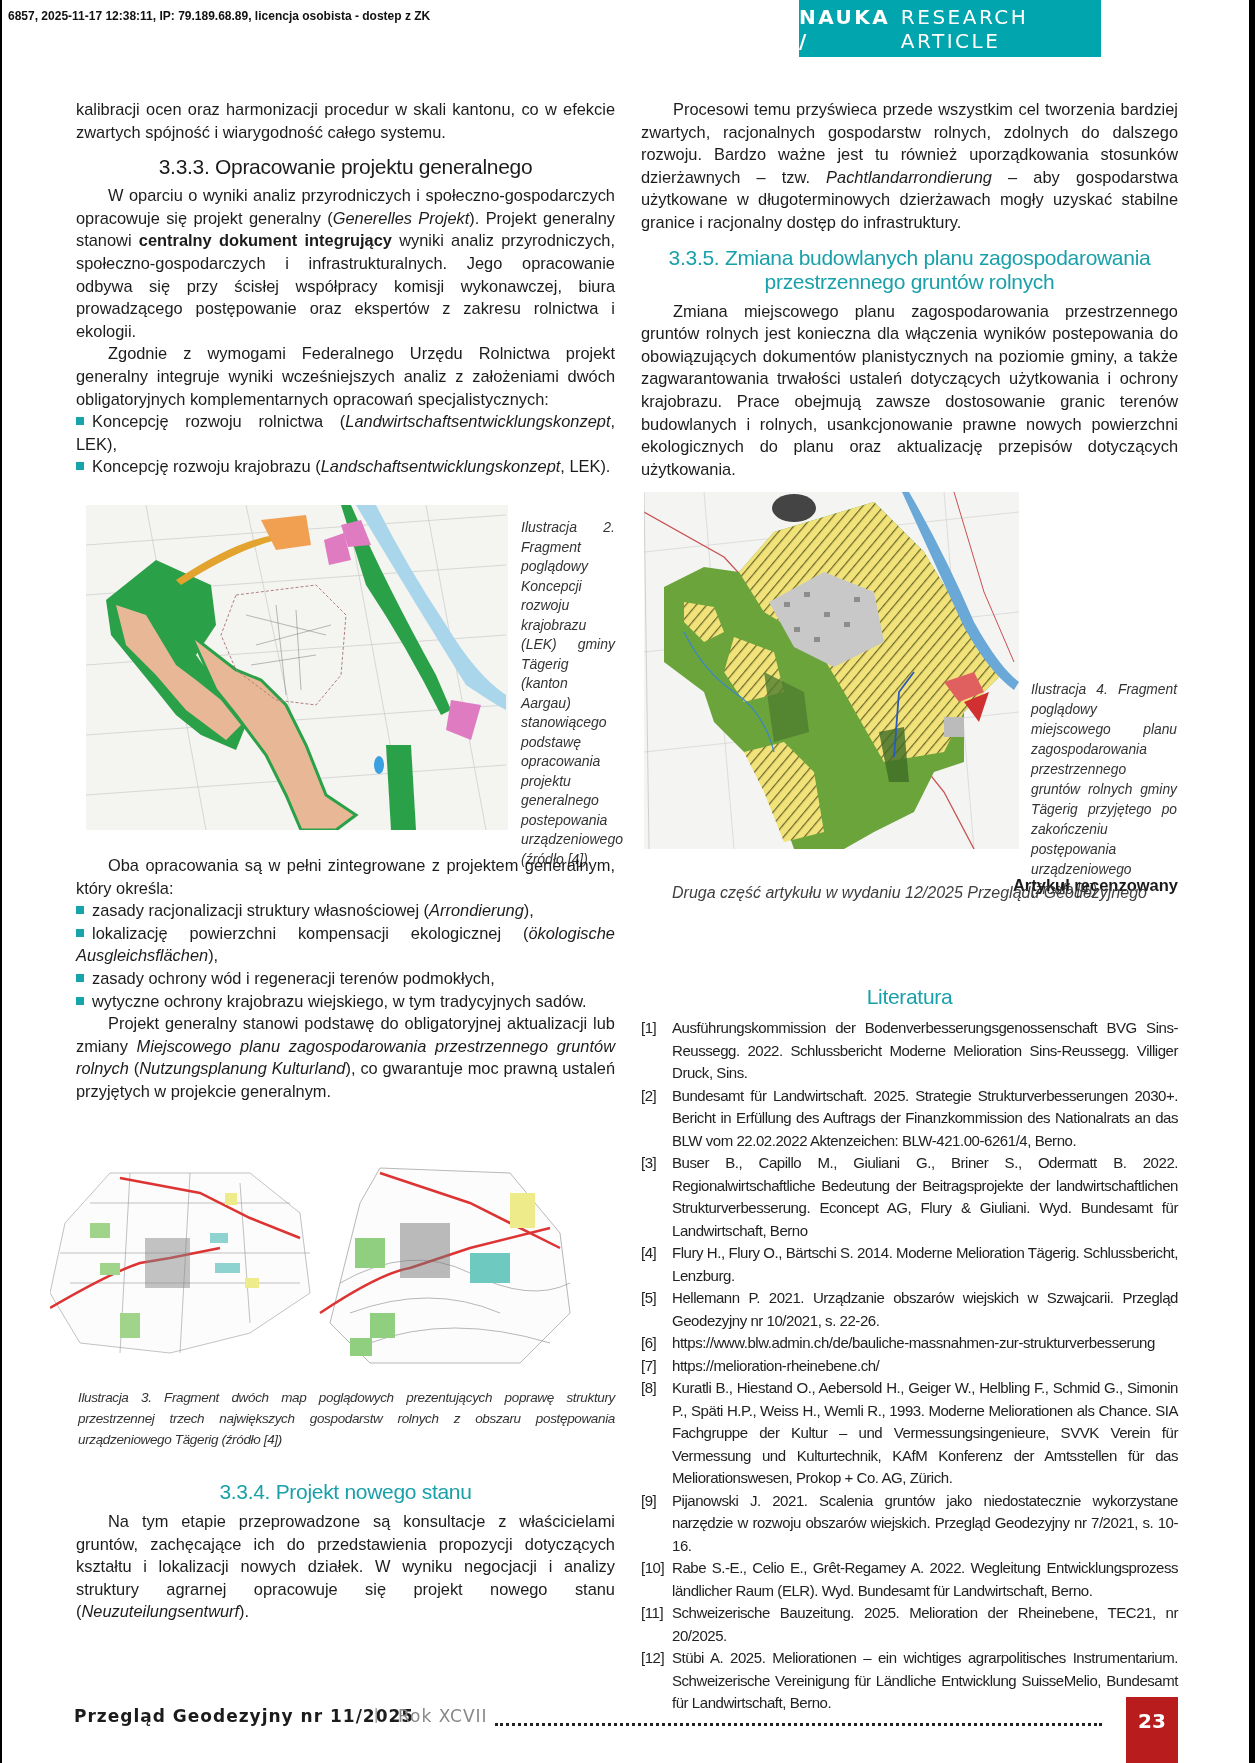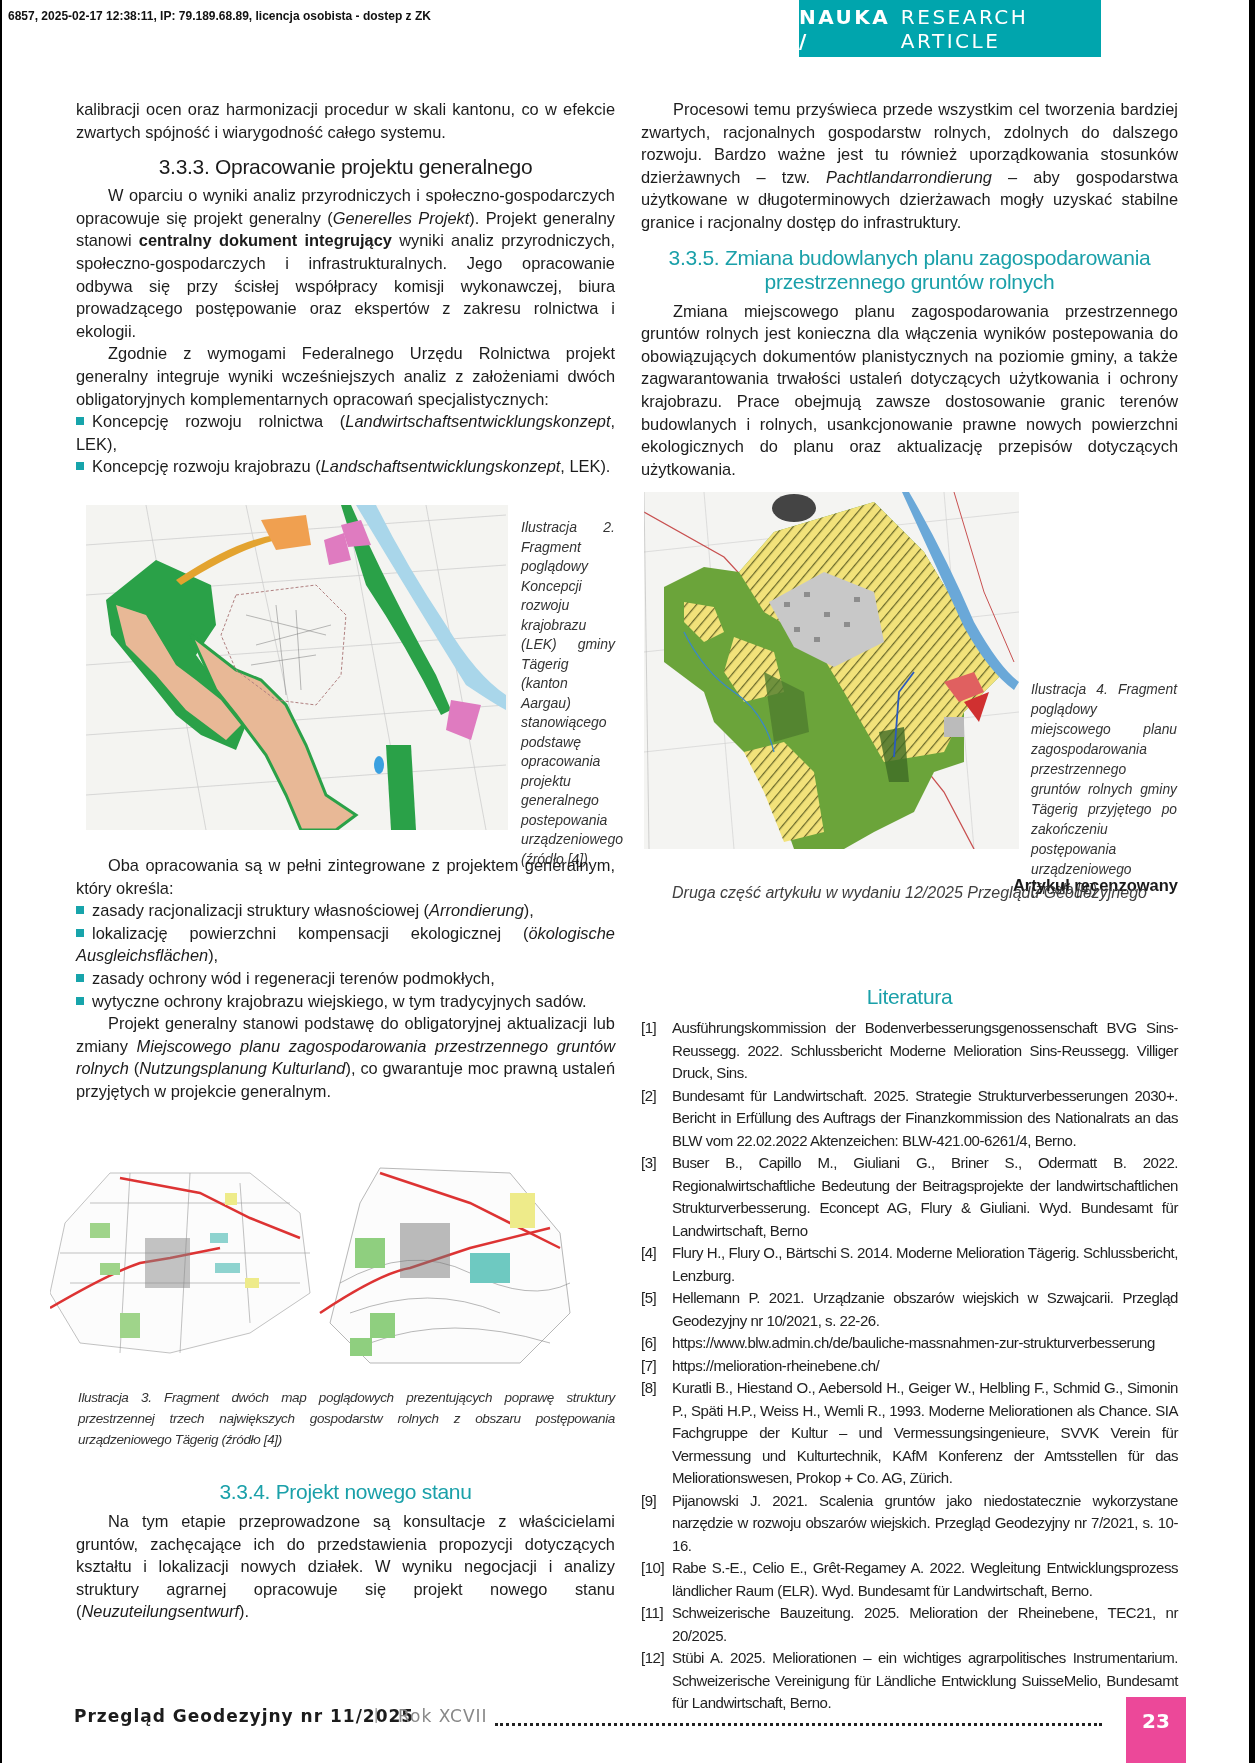--- a/index.html
+++ b/index.html
@@ -25,29 +25,29 @@
   em { font-style:italic; }
   .fig { position:absolute; overflow:hidden; background:#f6f6f3; }
   .cap { position:absolute; font-style:italic; font-size:14px; line-height:19.5px; color:#333; text-align:justify; }
   .ref { display:flex; font-size:15px; line-height:22.5px; letter-spacing:-0.45px; color:#222; }
   .ref .n { width:31px; flex:none; }
   .ref .t { flex:1; text-align:justify; }
   .footer-title { position:absolute; left:72px; top:1706px; font:bold 17px "DejaVu Sans", sans-serif; letter-spacing:1px; color:#1c1c1c; }
   .footer-sep { position:absolute; left:372px; top:1705px; font-size:17px; color:#999; }
   .footer-year { position:absolute; left:396px; top:1706px; font:17px "DejaVu Sans", sans-serif; color:#888; letter-spacing:1px; }
   .dots { position:absolute; left:493px; top:1723px; width:607px; border-top:3px dotted #222; }
-  .pagenum { position:absolute; left:1124px; top:1697px; width:60px; height:66px; background:#ec4899; color:#fff;
+  .pagenum { position:absolute; left:1124px; top:1697px; width:52px; height:66px; background:#b91c1c; color:#fff;
              font:bold 20px "DejaVu Sans", sans-serif; display:flex; justify-content:center; padding-top:12px; box-sizing:border-box; }
 </style>
 </head>
 <body>
 
 <div class="page">
 
-  <div class="watermark">6857, 2025-02-17 12:38:11, IP: 79.189.68.89, licencja osobista - dostep z ZK</div>
+  <div class="watermark">6857, 2025-11-17 12:38:11, IP: 79.189.68.89, licencja osobista - dostep z ZK</div>
 
   <div class="banner">
     <b>NAUKA /</b>
     <span class="light">RESEARCH ARTICLE</span>
   </div>
 
   <div class="col left" style="top:98px;">
     <p>kalibracji ocen oraz harmonizacji procedur w skali kantonu, co w efekcie zwartych spójność i wiarygodność całego systemu.</p>
     <h3 class="dark" style="margin-top:12px; margin-bottom:5px;">3.3.3. Opracowanie projektu generalnego</h3>
     <p class="ind"><span>W oparciu o wyniki analiz przyrodniczych i społeczno-gospodarczych opracowuje się projekt generalny (</span><em>Generelles Projekt</em><span>). Projekt generalny stanowi </span><b>centralny dokument integrujący</b><span> wyniki analiz przyrodniczych, społeczno-gospodarczych i infrastrukturalnych. Jego opracowanie odbywa się przy ścisłej współpracy komisji wykonawczej, biura prowadzącego postępowanie oraz ekspertów z zakresu rolnictwa i ekologii.</span></p>

